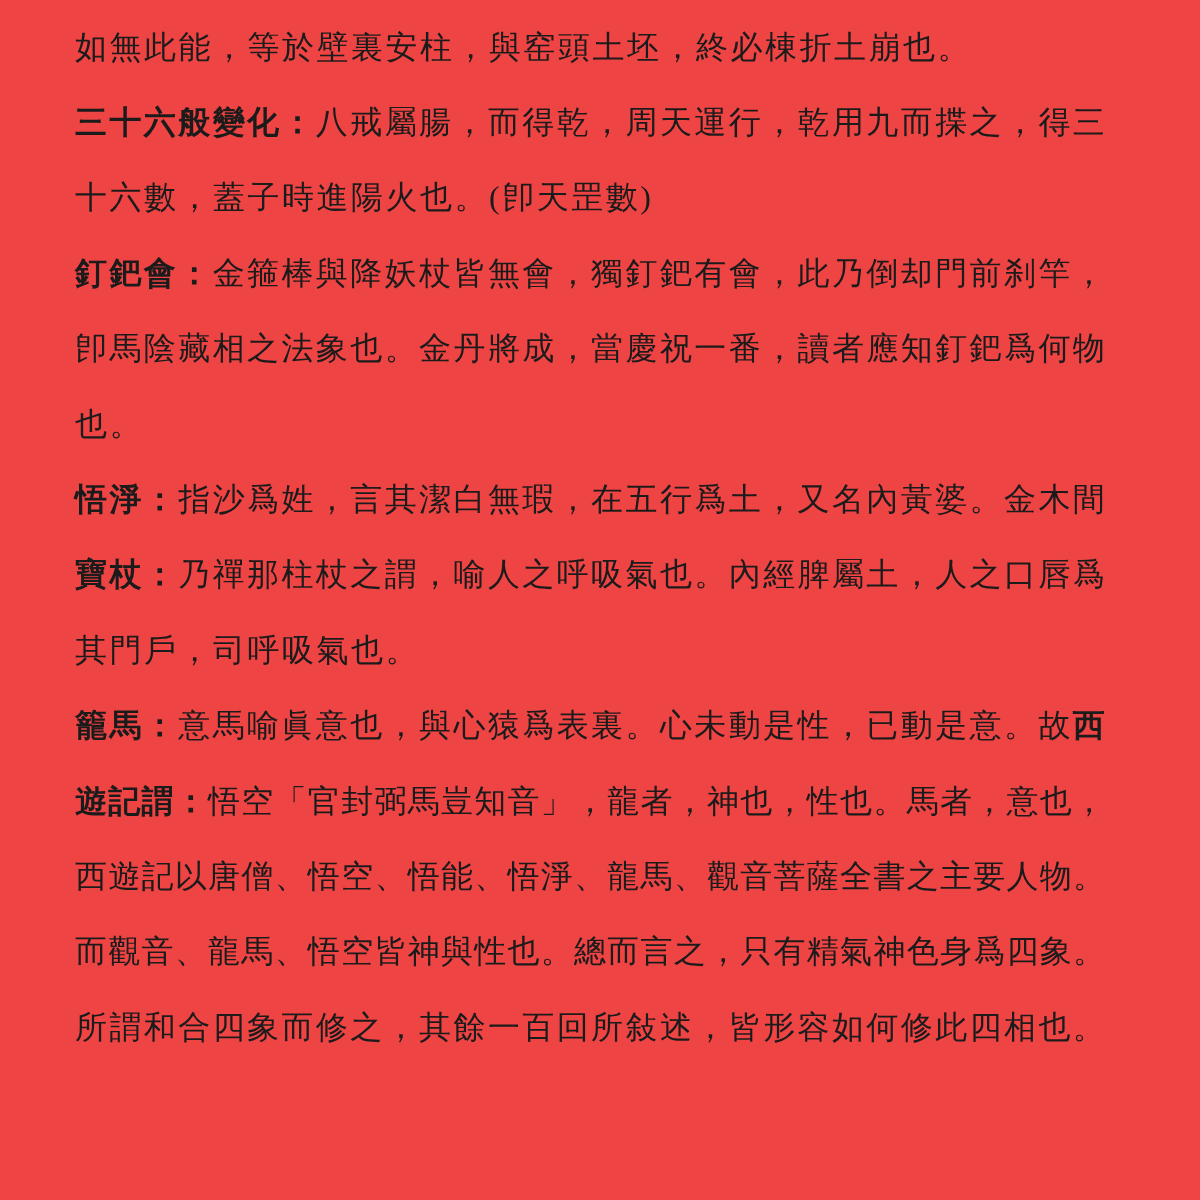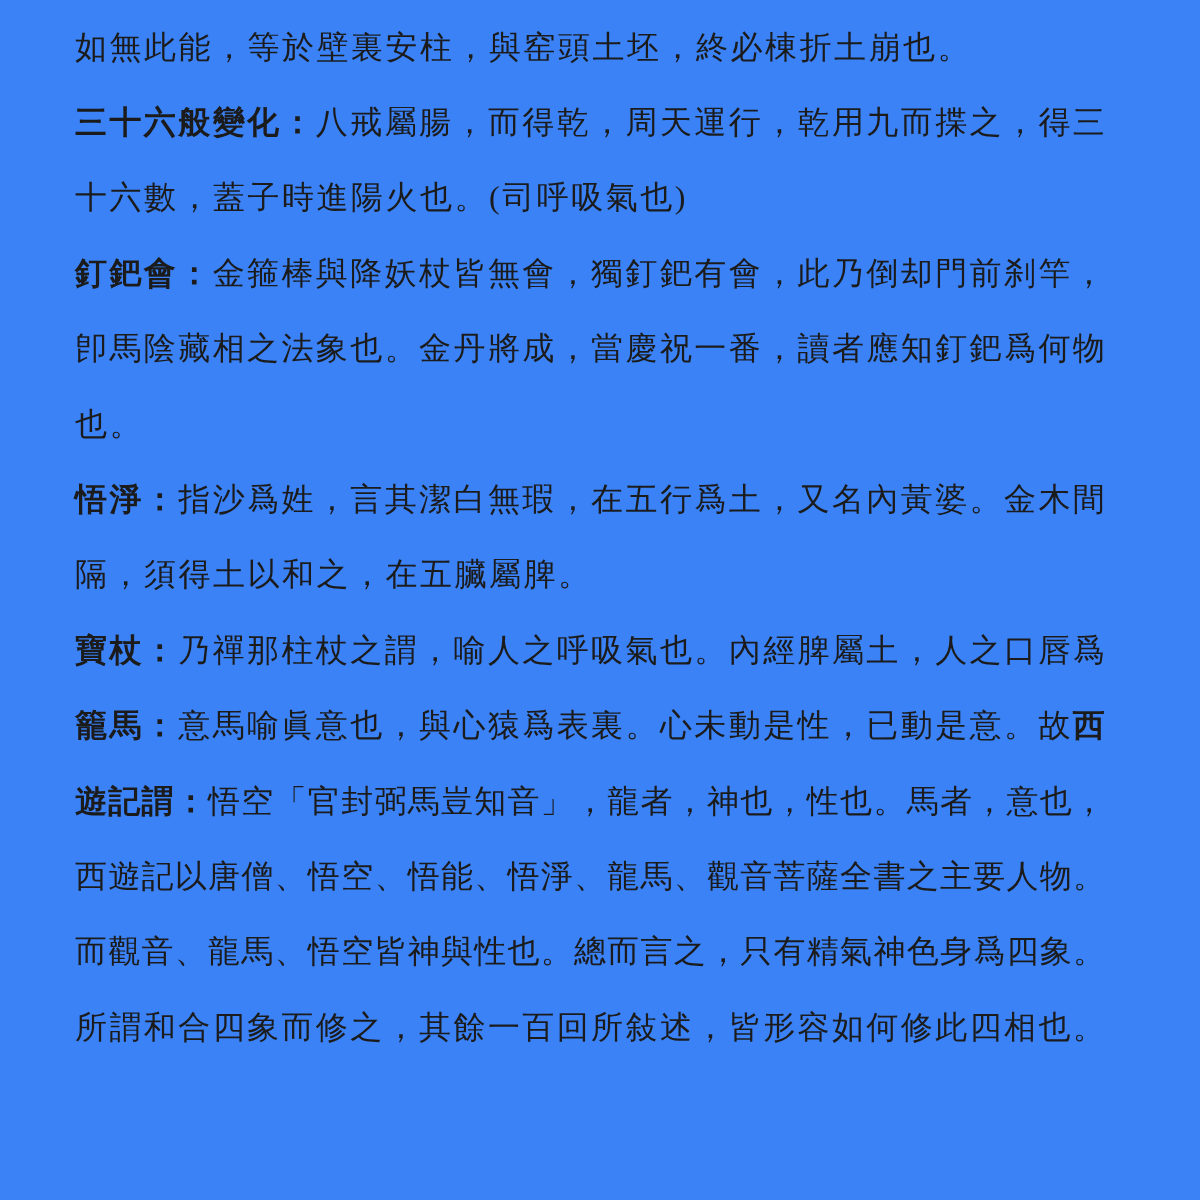--- a/index.html
+++ b/index.html
@@ -7,21 +7,21 @@
     padding: 0;
     width: 1200px;
     height: 1200px;
     background: #ffffff;
     overflow: hidden;
     font-family: "Liberation Serif", "DejaVu Serif", serif;
   }
   .page {
     width: 1200px;
     height: 1200px;
-    background: #3b82f6;
+    background: #ef4444;
     color: #1b1b1b;
     box-sizing: border-box;
   }
   .text-block {
     box-sizing: border-box;
     padding: 10px 95px 0 75px;
     width: 1200px;
   }
   .line {
     height: 75.4px;
@@ -82,21 +82,21 @@
         <span class="ch">用</span>
         <span class="ch">九</span>
         <span class="ch">而</span>
         <span class="ch">揲</span>
         <span class="ch">之</span>
         <span class="ch">，</span>
         <span class="ch">得</span>
         <span class="ch">三</span>
       </div>
       <div class="line natural">
-        <span class="">十六數，蓋子時進陽火也。(司呼吸氣也)</span>
+        <span class="">十六數，蓋子時進陽火也。(卽天罡數)</span>
       </div>
       <div class="line justify">
         <span class="ch bold">釘</span>
         <span class="ch bold">鈀</span>
         <span class="ch bold">會</span>
         <span class="ch bold">：</span>
         <span class="ch">金</span>
         <span class="ch">箍</span>
         <span class="ch">棒</span>
         <span class="ch">與</span>
@@ -183,23 +183,20 @@
         <span class="ch">又</span>
         <span class="ch">名</span>
         <span class="ch">內</span>
         <span class="ch">黃</span>
         <span class="ch">婆</span>
         <span class="ch">。</span>
         <span class="ch">金</span>
         <span class="ch">木</span>
         <span class="ch">間</span>
       </div>
-      <div class="line natural">
-        <span class="">隔，須得土以和之，在五臟屬脾。</span>
-      </div>
       <div class="line justify">
         <span class="ch bold">寶</span>
         <span class="ch bold">杖</span>
         <span class="ch bold">：</span>
         <span class="ch">乃</span>
         <span class="ch">禪</span>
         <span class="ch">那</span>
         <span class="ch">柱</span>
         <span class="ch">杖</span>
         <span class="ch">之</span>
@@ -217,20 +214,23 @@
         <span class="ch">經</span>
         <span class="ch">脾</span>
         <span class="ch">屬</span>
         <span class="ch">土</span>
         <span class="ch">，</span>
         <span class="ch">人</span>
         <span class="ch">之</span>
         <span class="ch">口</span>
         <span class="ch">唇</span>
         <span class="ch">爲</span>
+      </div>
+      <div class="line natural">
+        <span class="">其門戶，司呼吸氣也。</span>
       </div>
       <div class="line justify">
         <span class="ch bold">籠</span>
         <span class="ch bold">馬</span>
         <span class="ch bold">：</span>
         <span class="ch">意</span>
         <span class="ch">馬</span>
         <span class="ch">喻</span>
         <span class="ch">眞</span>
         <span class="ch">意</span>

